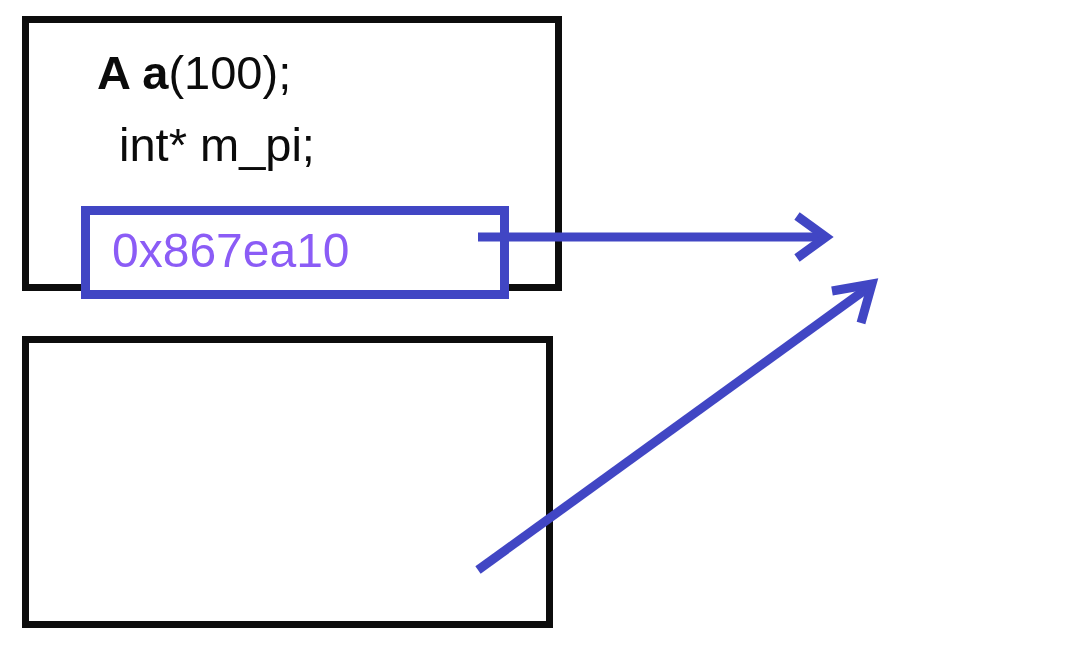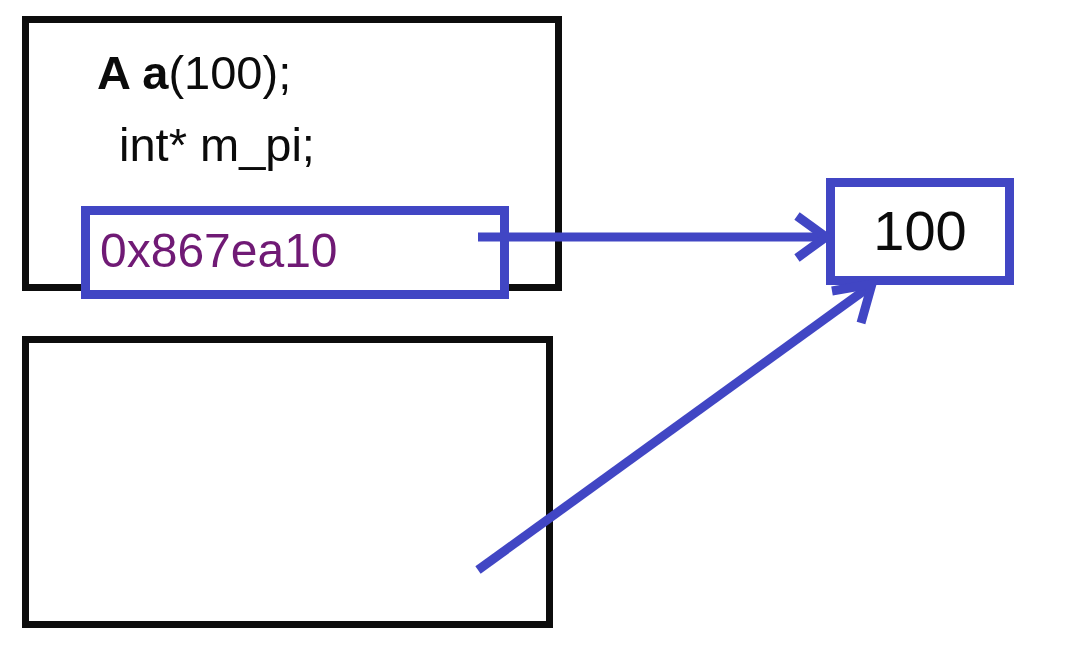--- a/index.html
+++ b/index.html
@@ -48,24 +48,24 @@
     position: absolute;
     box-sizing: border-box;
     border: 9px solid #4146c4;
     background: #ffffff;
     display: flex;
     align-items: center;
   }
   .ptr-box .ptr-text {
     font-size: 48px;
     font-weight: 400;
-    color: #701a75;
+    color: #8b5cf6;
     white-space: pre;
     line-height: 1;
-    padding-left: 10px;
+    padding-left: 22px;
     margin-top: -3px;
   }
   #ptr-box-a { left: 52px; top: 183px; width: 428px; height: 93px; }
 
   
   #heap-label {
     position: absolute;
     left: 840px;
     top: 88px;
     font-size: 58px;
@@ -117,23 +117,20 @@
       <span class="ptr-text">0x867ea10</span>
     </div>
   </div>
 
   <div class="obj-box" id="obj-box-b">
     
     
     
   </div>
 
-  <div id="heap-value-box">
-    <span class="heap-text">100</span>
-  </div>
 
   <svg id="arrow-layer" viewBox="0 0 1080 650" width="1080" height="650">
 
     <g>
       <line x1="478" y1="237" x2="824" y2="237" stroke="#4146c4" stroke-width="9" stroke-linecap="butt"></line>
       <polyline points="797,216 826,237 797,258" fill="none" stroke="#4146c4" stroke-width="9" stroke-linecap="butt" stroke-linejoin="miter"></polyline>
     </g>
 
     <g>
       <line x1="478" y1="570" x2="869" y2="287" stroke="#4146c4" stroke-width="9" stroke-linecap="butt"></line>

